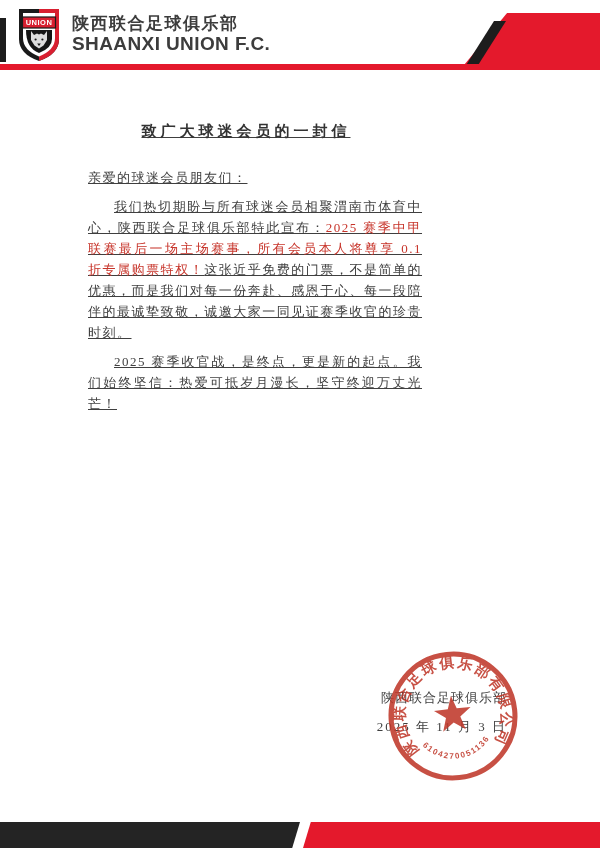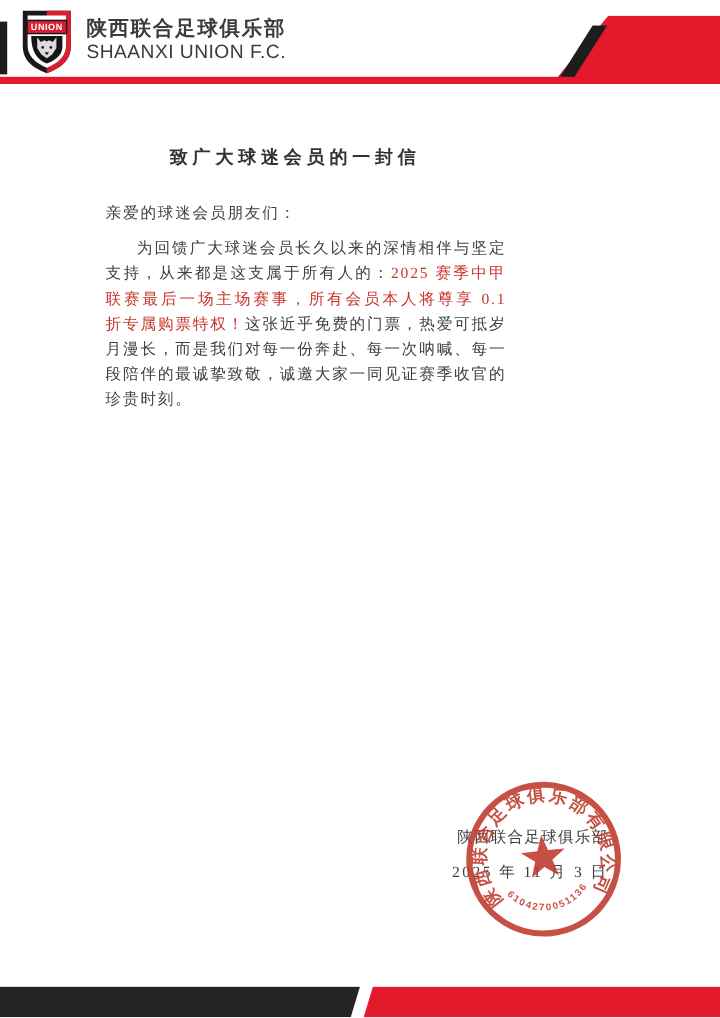--- a/index.html
+++ b/index.html
@@ -4,28 +4,28 @@
 <style>
   html,body{margin:0;padding:0;}
   body{width:600px;height:848px;background:#ffffff;position:relative;overflow:hidden;
        font-family:"Liberation Serif","DejaVu Serif",serif;}
   
   .header{position:absolute;top:0;left:0;width:600px;height:90px;background:#fff;}
   .left-bleed{position:absolute;left:0;top:18px;width:6px;height:44px;background:#1d1d1d;}
   .crest{position:absolute;left:16px;top:7px;width:46px;height:56px;}
   .club-names{position:absolute;left:72px;top:13px;font-family:"Liberation Sans","DejaVu Sans",sans-serif;color:#3c3c3c;}
   .club-zh{font-size:17px;font-weight:bold;letter-spacing:1.5px;line-height:22px;}
-  .club-en{font-size:16px;font-weight:normal;letter-spacing:0.4px;line-height:17px;}
+  .club-en{font-size:19px;font-weight:bold;letter-spacing:0.4px;line-height:17px;}
   .red-rule{position:absolute;left:0;top:64px;width:600px;height:6px;background:#e4192c;}
   .red-para{position:absolute;left:455px;top:13px;width:145px;height:57px;background:#e4192c;
             clip-path:polygon(35.9% 0,100% 0,100% 100%,3.4% 100%);}
   .black-slash{position:absolute;left:460px;top:21px;width:50px;height:49px;background:#1d1d1d;
             clip-path:polygon(68% 0,92% 0,30% 100%,6% 100%);}
   
-  .letter{position:absolute;top:70px;left:0;width:492px;color:#3f3f3f;}
+  .letter{position:absolute;top:70px;left:0;width:492px;color:#3f3f3f;text-decoration:underline;}
   .title{font-size:15px;font-weight:bold;color:#333;text-align:center;letter-spacing:4px;
          margin:52px 0 26px 0;}
   .body-text{padding:0 70px 0 88px;font-size:13px;line-height:21px;letter-spacing:1.5px;
              text-align:justify;}
   .body-text p{margin:8px 0;text-indent:2em;}
   .body-text p.salutation{text-indent:0;margin-bottom:2px;}
   .hl{color:#c7342a;}
   
   .sig-block{position:absolute;right:93px;top:688px;text-align:right;color:#3f3f3f;
              font-size:13px;letter-spacing:1px;z-index:1;}
@@ -75,21 +75,22 @@
 
   <div class="red-para"></div>
   <div class="black-slash"></div>
   <div class="red-rule"></div>
 </div>
 
 <div class="letter">
   <div class="title">致广大球迷会员的一封信</div>
   <div class="body-text">
     <p class="salutation">亲爱的球迷会员朋友们：</p>
-    <p><span>为回馈广大球迷会员长久以来的深情相伴与坚定支持，从来都是这支属于所有人的：</span><span class="hl">2025 赛季中甲联赛最后一场主场赛事，所有会员本人将尊享 0.1 折专属购票特权！</span><span>这张近乎免费的门票，热爱可抵岁月漫长，而是我们对每一份奔赴、每一次呐喊、每一段陪伴的最诚挚致敬，诚邀大家一同见证赛季收官的珍贵时刻。</span></p>
+    <p><span>我们热切期盼与所有球迷会员相聚渭南市体育中心，陕西联合足球俱乐部特此宣布：</span><span class="hl">2025 赛季中甲联赛最后一场主场赛事，所有会员本人将尊享 0.1 折专属购票特权！</span><span>这张近乎免费的门票，不是简单的优惠，而是我们对每一份奔赴、感恩于心、每一段陪伴的最诚挚致敬，诚邀大家一同见证赛季收官的珍贵时刻。</span></p>
+    <p>2025 赛季收官战，是终点，更是新的起点。我们始终坚信：热爱可抵岁月漫长，坚守终迎万丈光芒！</p>
   </div>
 </div>
 
 <div class="sig-block">
   <div class="sig-line">陕西联合足球俱乐部</div>
   <div class="sig-date">2025 年 11 月 3 日</div>
 </div>
 
 <svg class="seal" viewBox="0 0 130 130">
   <defs>

